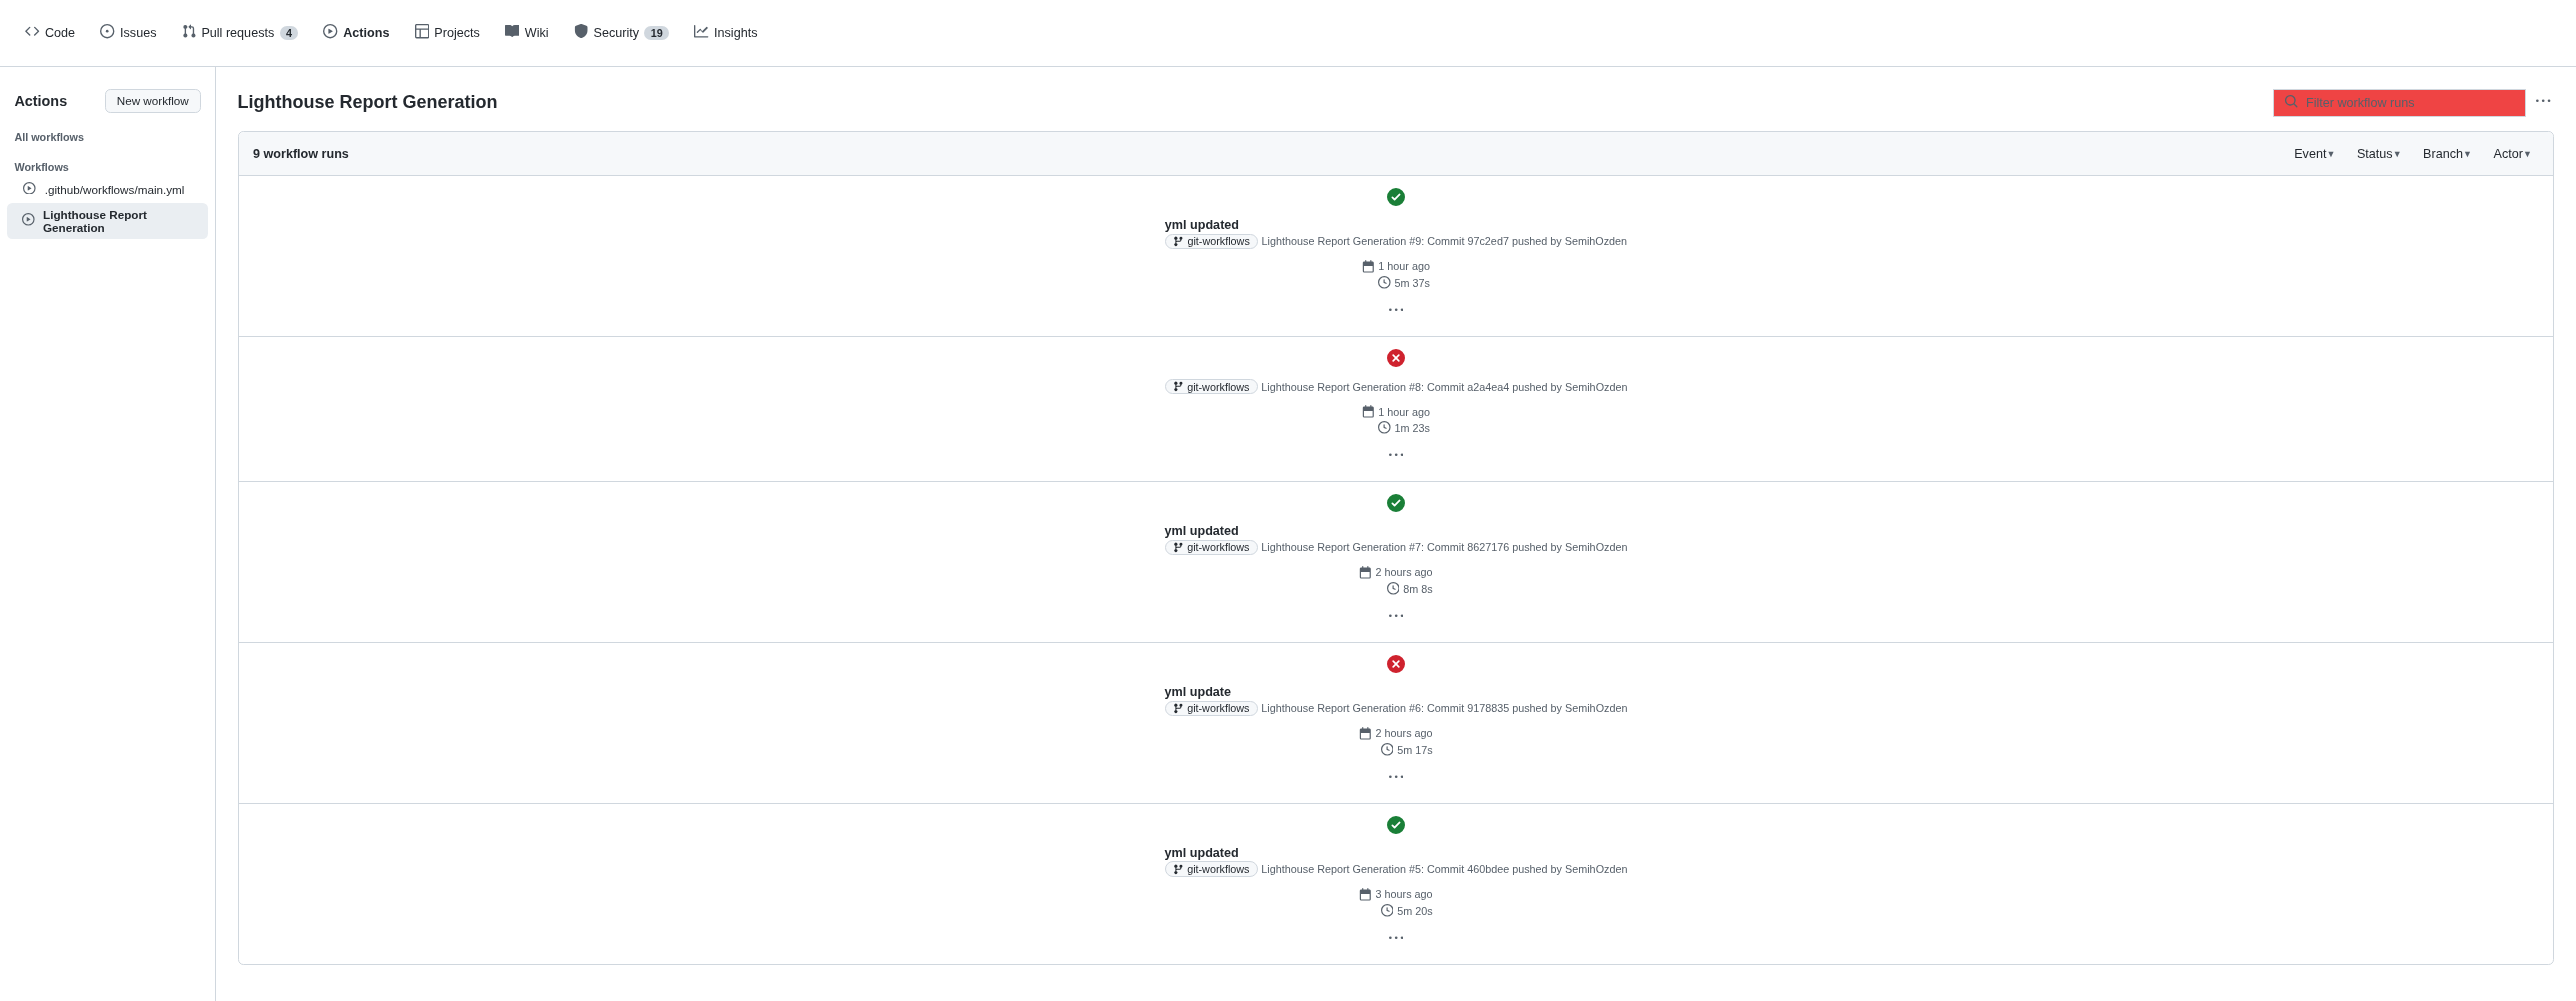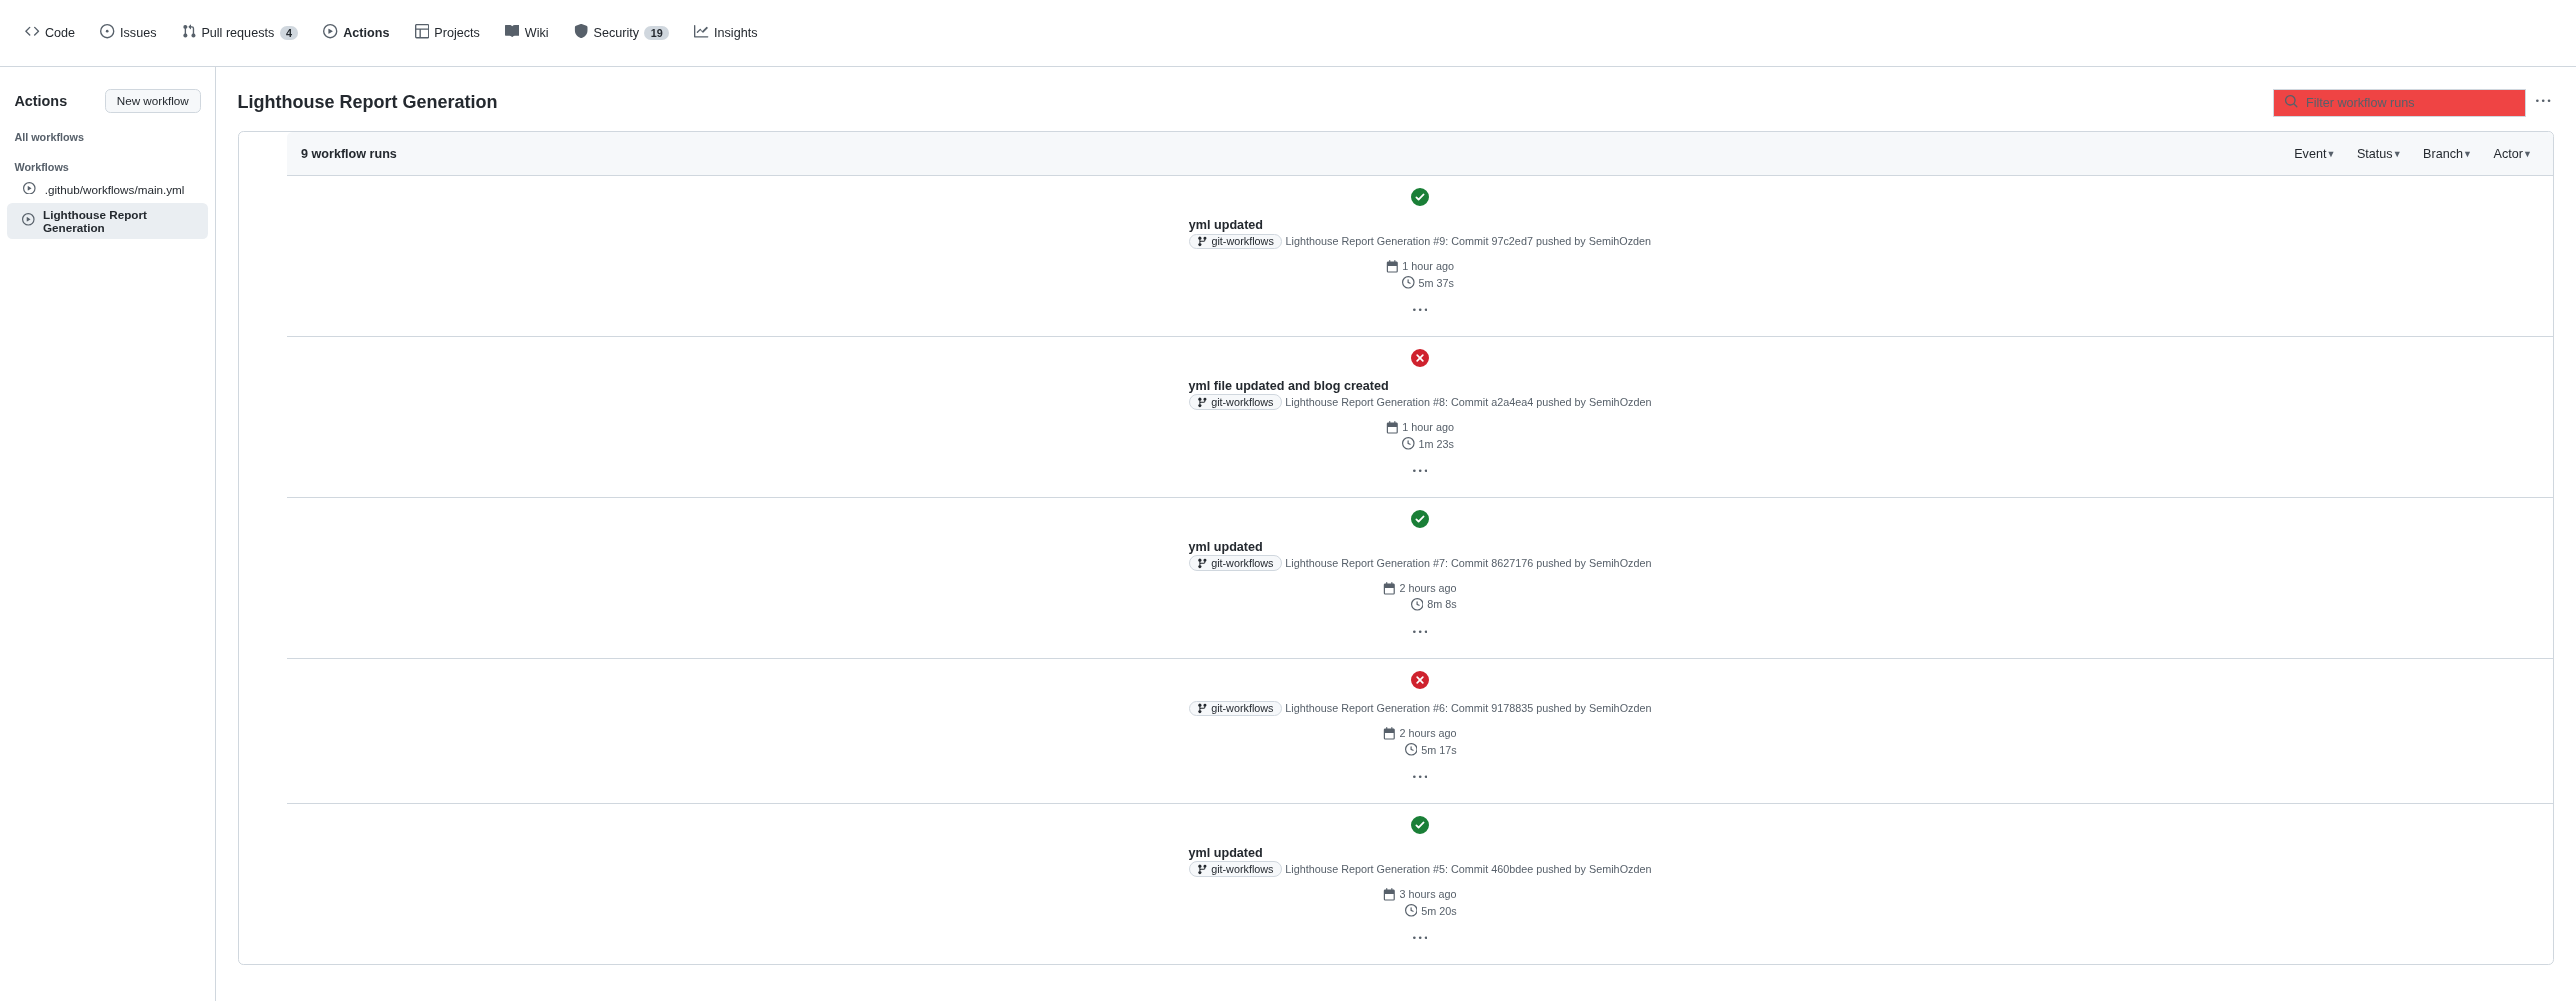--- a/index.html
+++ b/index.html
@@ -174,21 +174,20 @@
       color: #57606a;
       font-size: 18px;
       padding: 3.6px;
       border-radius: 5.4px;
     }
 
     
     .runs-container {
       border: 0.9px solid #d0d7de;
       border-radius: 5.4px;
-      padding-left: 48px;
     }
 
     .runs-header {
       display: flex;
       align-items: center;
       justify-content: space-between;
       padding: 10.8px 14.4px;
       border-bottom: 0.9px solid #d0d7de;
       background: #f6f8fa;
       border-radius: 5.4px 5.4px 0 0;
@@ -494,21 +493,20 @@
         </svg>
       </button>
     </div>
           <div class="run-row">
       <div class="run-status-icon">
         <svg width="18" height="18" viewBox="0 0 16 16" fill="currentColor" style="color:#cf222e">
       <path d="M2.343 13.657A8 8 0 1 1 13.657 2.343 8 8 0 0 1 2.343 13.657ZM6.03 4.97a.751.751 0 0 0-1.042.018.751.751 0 0 0-.018 1.042L6.94 8 4.97 9.97a.749.749 0 0 0 .326 1.275.749.749 0 0 0 .734-.215L8 9.06l1.97 1.97a.749.749 0 0 0 1.275-.326.749.749 0 0 0-.215-.734L9.06 8l1.97-1.97a.749.749 0 0 0-.326-1.275.749.749 0 0 0-.734.215L8 6.94Z"></path>
     </svg>
       </div>
       <div class="run-info">
-        <div class="run-title">yml file updated and blog created</div>
         <div class="run-subtitle">
           <span class="run-branch-badge">
             <svg width="10.8" height="10.8" viewBox="0 0 16 16" fill="currentColor">
               <path d="M9.5 3.25a2.25 2.25 0 1 1 3 2.122V6A2.5 2.5 0 0 1 10 8.5H6a1 1 0 0 0-1 1v1.128a2.251 2.251 0 1 1-1.5 0V5.372a2.25 2.25 0 1 1 1.5 0v1.836A2.493 2.493 0 0 1 6 7h4a1 1 0 0 0 1-1v-.628A2.25 2.25 0 0 1 9.5 3.25Z"></path>
             </svg>
             git-workflows
           </span>
           <span>Lighthouse Report Generation #8: Commit a2a4ea4 pushed by SemihOzden</span>
         </div>
       </div>
@@ -570,20 +568,21 @@
         </svg>
       </button>
     </div>
           <div class="run-row">
       <div class="run-status-icon">
         <svg width="18" height="18" viewBox="0 0 16 16" fill="currentColor" style="color:#cf222e">
       <path d="M2.343 13.657A8 8 0 1 1 13.657 2.343 8 8 0 0 1 2.343 13.657ZM6.03 4.97a.751.751 0 0 0-1.042.018.751.751 0 0 0-.018 1.042L6.94 8 4.97 9.97a.749.749 0 0 0 .326 1.275.749.749 0 0 0 .734-.215L8 9.06l1.97 1.97a.749.749 0 0 0 1.275-.326.749.749 0 0 0-.215-.734L9.06 8l1.97-1.97a.749.749 0 0 0-.326-1.275.749.749 0 0 0-.734.215L8 6.94Z"></path>
     </svg>
       </div>
       <div class="run-info">
+        <div class="run-title">yml update</div>
         <div class="run-subtitle">
           <span class="run-branch-badge">
             <svg width="10.8" height="10.8" viewBox="0 0 16 16" fill="currentColor">
               <path d="M9.5 3.25a2.25 2.25 0 1 1 3 2.122V6A2.5 2.5 0 0 1 10 8.5H6a1 1 0 0 0-1 1v1.128a2.251 2.251 0 1 1-1.5 0V5.372a2.25 2.25 0 1 1 1.5 0v1.836A2.493 2.493 0 0 1 6 7h4a1 1 0 0 0 1-1v-.628A2.25 2.25 0 0 1 9.5 3.25Z"></path>
             </svg>
             git-workflows
           </span>
           <span>Lighthouse Report Generation #6: Commit 9178835 pushed by SemihOzden</span>
         </div>
       </div>

